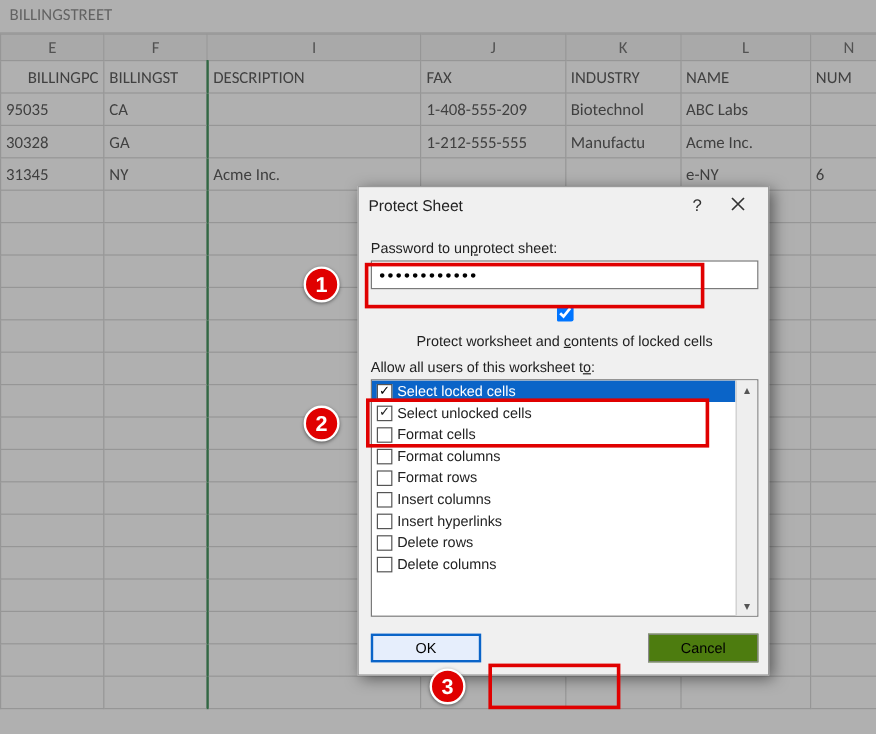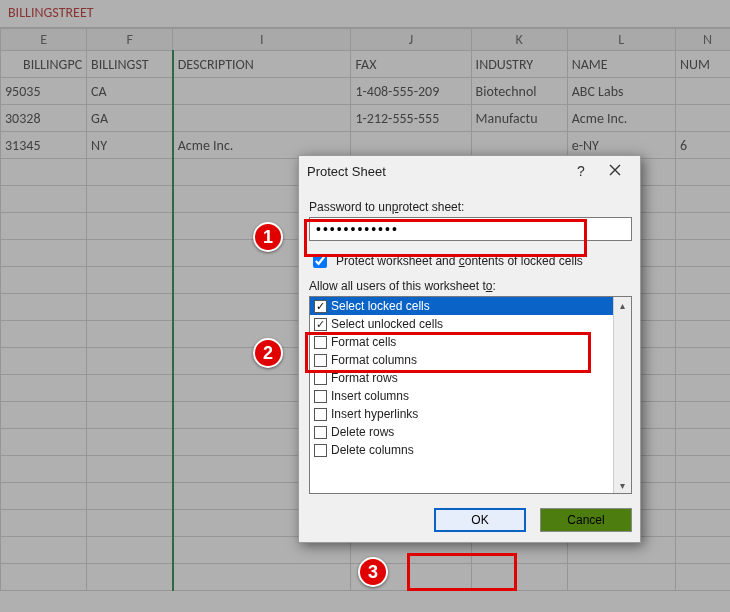--- a/index.html
+++ b/index.html
@@ -10,21 +10,21 @@
     width: 730px;
     height: 612px;
     overflow: hidden;
     position: relative;
   }
   .formula-bar {
     height: 28px;
     padding: 4px 8px;
     font-size: 14px;
     border-bottom: 1px solid #ccc;
-    color: #b91c1c;
+    color: #737373;
   }
   .grid {
     position: relative;
   }
   table.sheet {
     border-collapse: collapse;
     table-layout: fixed;
     width: 740px;
   }
   table.sheet th, table.sheet td {
@@ -92,20 +92,21 @@
     font-size: 14px;
     padding: 0 6px;
     letter-spacing: 2px;
     background: #fff;
   }
   .chk-row {
     display: flex;
     align-items: center;
     gap: 6px;
     margin: 10px 0 2px 0;
+    flex-direction: column;
   }
   .chk-row input { width: 14px; height: 14px; }
   .u { text-decoration: underline; }
   .listbox {
     border: 1px solid #7a7a7a;
     background: #fff;
     height: 198px;
     display: flex;
   }
   .listbox .items {
@@ -142,21 +143,21 @@
     font-size: 11px;
     line-height: 1;
   }
   .li.selected {
     background: #0a64c8;
     color: #fff;
   }
   .li.selected .cb { background:#fff; color:#000; }
   .btn-row {
     display: flex;
-    justify-content: flex-end;
+    justify-content: space-between;
     gap: 14px;
     margin-top: 14px;
   }
   .btn {
     width: 92px;
     height: 24px;
     border: 1px solid #8a8a8a;
     background: #4d7c0f;
     font-family: inherit;
     font-size: 12px;

